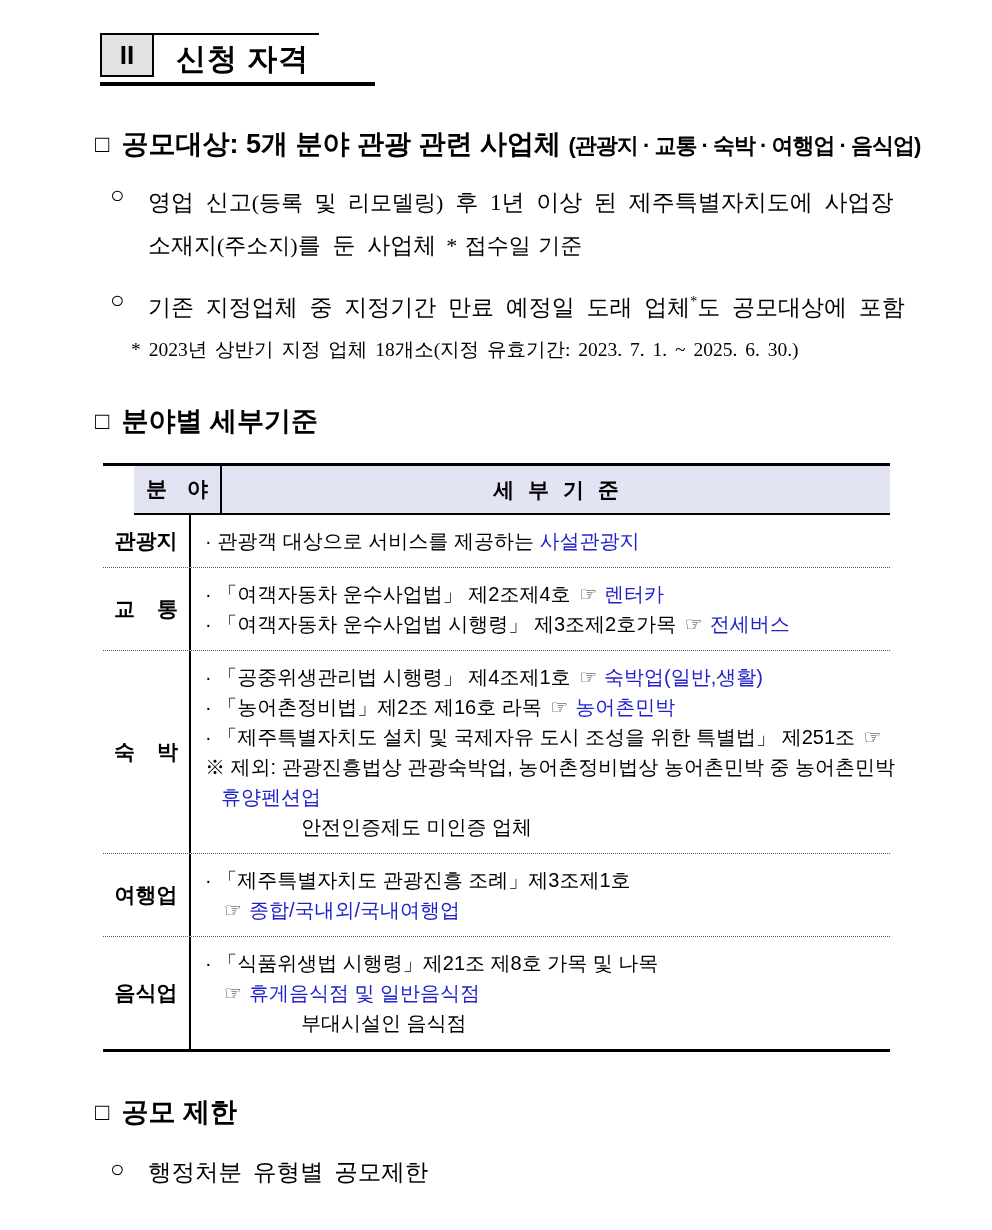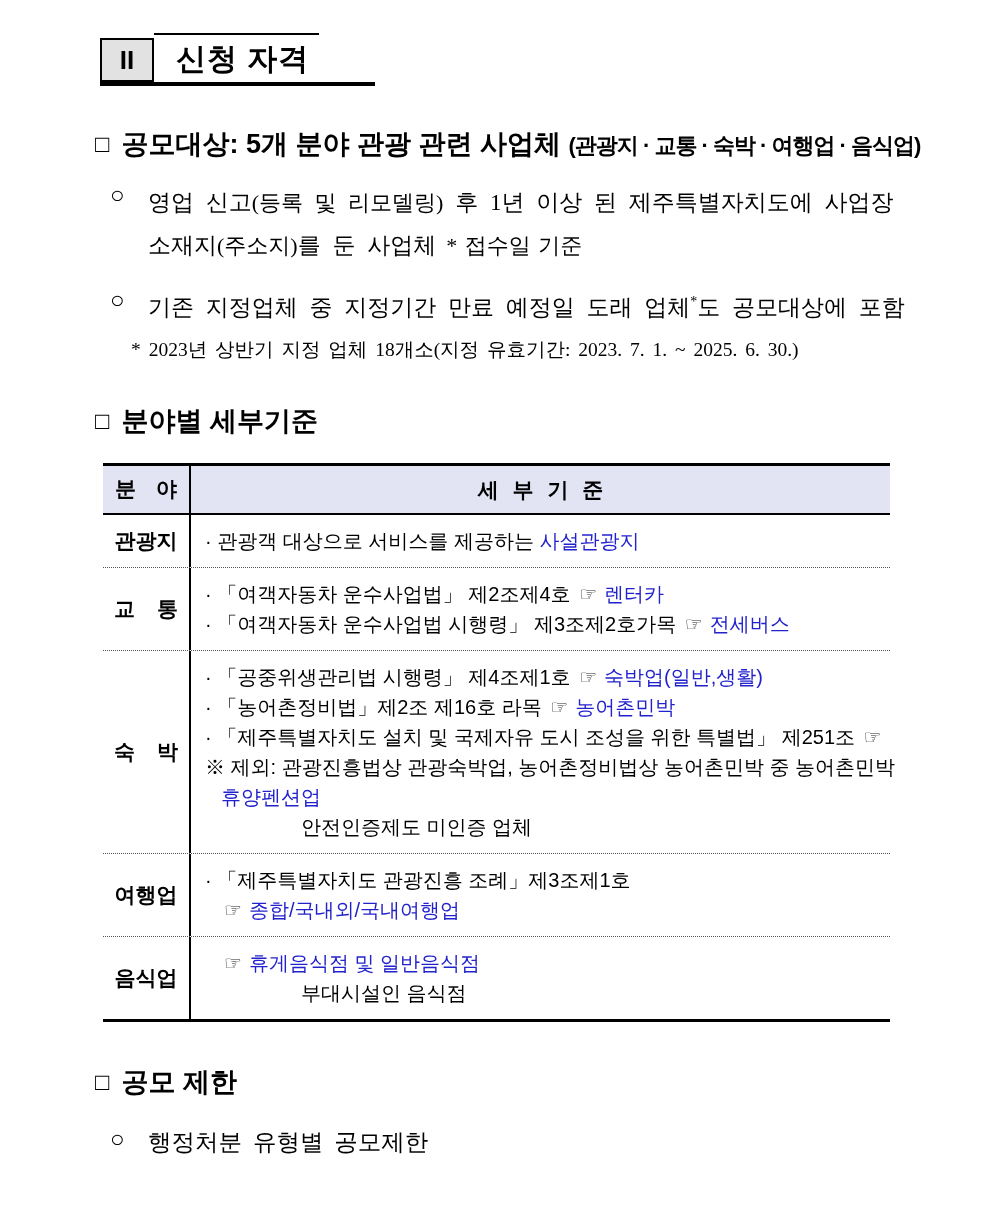--- a/index.html
+++ b/index.html
@@ -7,21 +7,21 @@
   body {
     width: 992px; height: 1230px;
     background: #ffffff;
     color: var(--text,#000);
     font-family: "Liberation Sans", sans-serif;
     overflow: hidden;
   }
   .page { position: relative; width: 992px; height: 1230px; }
 
   
-  .badge { display: inline-flex; align-items: flex-end; margin: 33px 0 0 100px; border-bottom: 4px solid #000; padding-right: 56px; }
+  .badge { display: inline-flex; align-items: flex-start; margin: 33px 0 0 100px; border-bottom: 4px solid #000; padding-right: 56px; }
   .badge-num {
     width: 54px; min-height: 44px; background: var(--badge-bg,#e2e2e2);
     border: 2px solid #000; display: flex; align-items: center; justify-content: center;
     font-size: 26px; font-weight: bold;
   }
   .badge-title {
     border-top: 2px solid #000; padding: 4px 10px 2px 22px;
     font-size: 30px; font-weight: bold; letter-spacing: 1px;
     display: flex; align-items: center;
   }
@@ -38,21 +38,21 @@
   .bullet-line { line-height: 1.85; word-spacing: 6px; white-space: nowrap; }
   .small { font-size: 22px; }
   .note-inline { margin-left: 10px; word-spacing: 2px; }
   sup.star { font-size: 14px; vertical-align: super; }
   .sub-note { margin: 6px 0 0 131px; font-family: "Liberation Serif", serif; font-size: 19.5px; word-spacing: 3px; }
 
   
   .tbl { margin: 24px 0 0 103px; width: 787px; border-top: 3px solid #000; border-bottom: 3px solid #000; }
   .tr { display: flex; border-bottom: 1px dotted #555; }
   .tr:last-child { border-bottom: none; }
-  .tr.thead { background: var(--th-bg,#e3e4f3); border-bottom: 2px solid #000; }
+  .tr.thead { background: var(--th-bg,#e3e4f3); border-bottom: 2px solid #000; margin-left: 31px; }
   .td-field {
     flex: 0 0 88px; border-right: 2px solid #000;
     display: flex; align-items: center; justify-content: center;
     font-size: 21px; font-weight: bold; padding: 6px 2px;
   }
   .td-field.wide { word-spacing: 16px; }
   .td-detail { flex: 1; padding: 11px 8px 11px 14px; font-size: 20px; line-height: 1.5; border-radius: 21px; }
   .td-detail.head {
     display: flex; align-items: center; justify-content: center;
     font-size: 21px; font-weight: bold; word-spacing: 8px; padding: 8px 0;
@@ -146,20 +146,21 @@
       <div class="td-field">여행업</div>
       <div class="td-detail">
         <div class="cl">· 「제주특별자치도 관광진흥 조례」제3조제1호</div>
         <div class="cl indent"><span class="hand">☞</span><span class="link">종합/국내외/국내여행업</span></div>
       </div>
     </div>
 
     <div class="tr">
       <div class="td-field">음식업</div>
       <div class="td-detail">
+        <div class="cl">· 「식품위생법 시행령」제21조 제8호 가목 및 나목</div>
         <div class="cl indent"><span class="hand">☞</span><span class="link">휴게음식점 및 일반음식점</span></div>
         <div class="cl cont">부대시설인 음식점</div>
       </div>
     </div>
   </div>
 
   
   <div class="h1 restrict">
     <span class="sq">□</span><span>공모 제한</span>
   </div>

